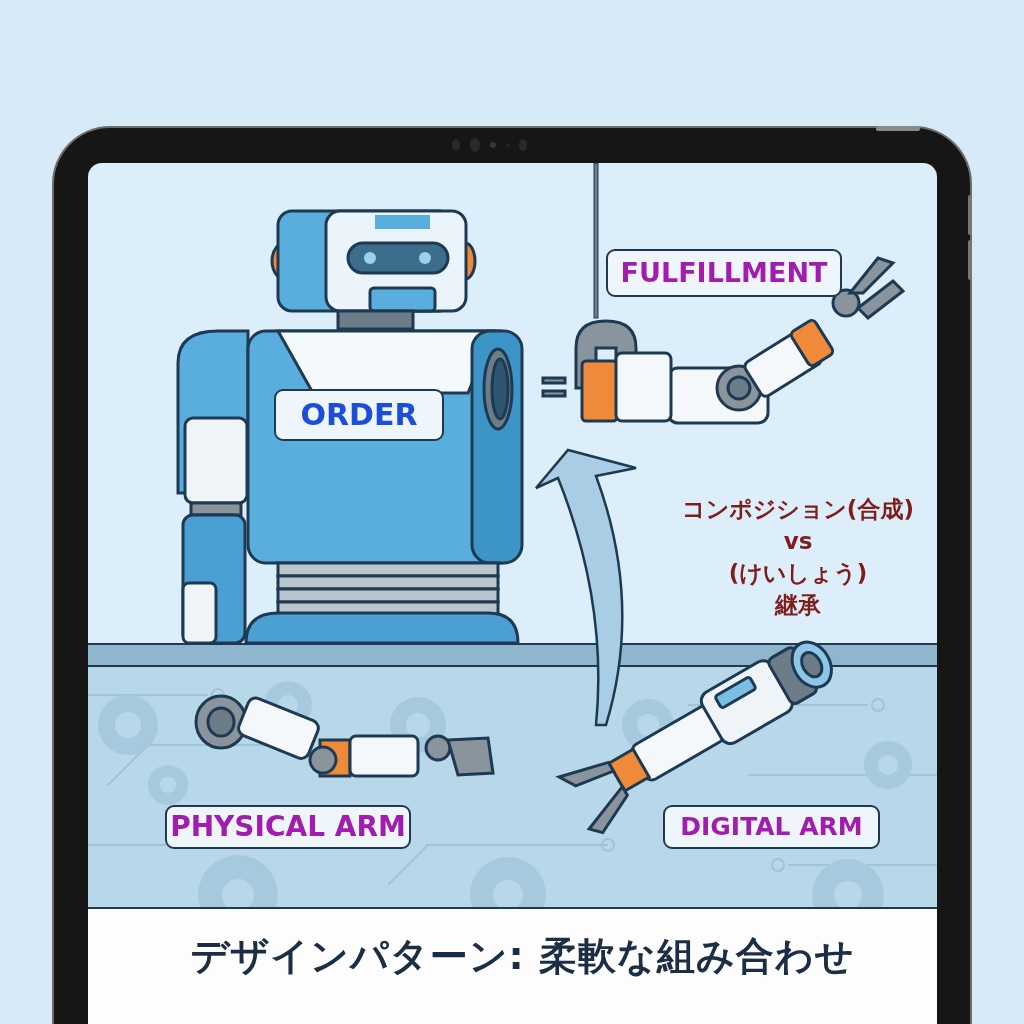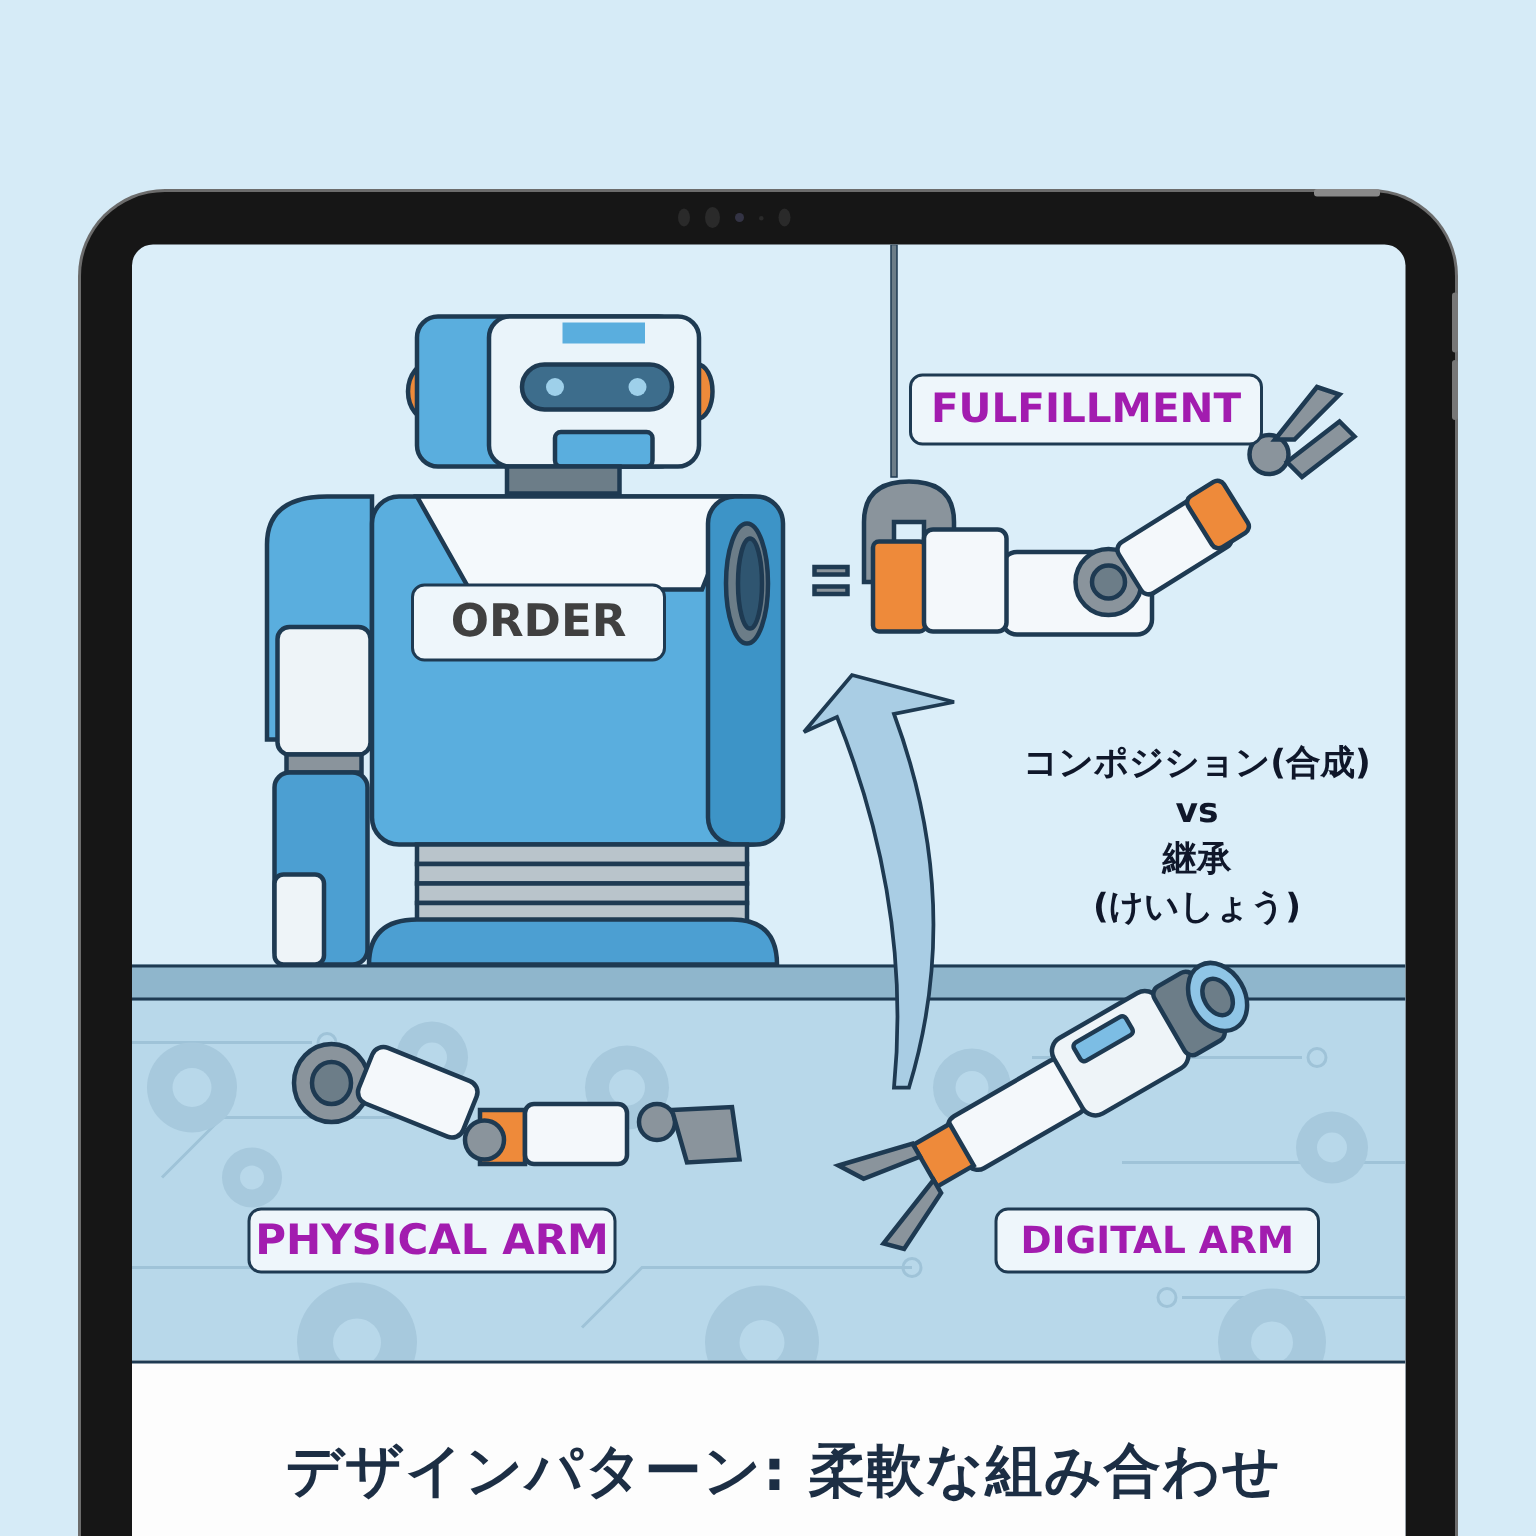--- a/index.html
+++ b/index.html
@@ -6,23 +6,23 @@
   body{width:1024px;height:1024px;background:#d6ebf7;overflow:hidden;position:relative;font-family:"DejaVu Sans","Liberation Sans",sans-serif;}
   .tablet{position:absolute;left:54px;top:128px;width:916px;height:960px;background:#161616;border-radius:56px;box-shadow:0 0 0 2px #6c6c6c;}
   .btn-top{position:absolute;left:876px;top:126px;width:44px;height:5px;background:#8a8a8a;border-radius:2px;}
   .btn-side{position:absolute;left:968px;width:4px;background:#777;border-radius:2px;}
   .cams{position:absolute;top:138px;left:452px;display:flex;gap:10px;align-items:center;}
   .cam{width:8px;height:12px;border-radius:50%;background:#2a2a2a;}
   .screen{position:absolute;left:88px;top:163px;width:849px;height:900px;border-radius:14px 14px 0 0;background:#dbeef9;overflow:hidden;}
   .shelf{position:absolute;left:0;top:480px;width:849px;height:20px;background:#8fb6cc;border-top:2px solid #1e3a52;border-bottom:2px solid #1e3a52;}
   .ground{position:absolute;left:0;top:502px;width:849px;height:242px;background:#b8d8ea;}
   .caption-panel{position:absolute;left:0;top:744px;width:849px;height:160px;background:#fdfdfd;border-top:2px solid #1e3a52;}
-  .caption{position:absolute;left:0;right:0;top:46px;text-align:center;font-size:38px;font-weight:bold;color:#1c2e44;letter-spacing:1px;margin-left:20px;}
+  .caption{position:absolute;left:0;right:0;top:22px;text-align:center;font-size:38px;font-weight:bold;color:#1c2e44;letter-spacing:1px;margin-left:20px;}
   .label{position:absolute;background:#eef6fb;border:2.5px solid #1e3a52;border-radius:9px;font-weight:bold;color:#a21caf;text-align:center;}
-  .side-text{position:absolute;left:570px;top:330px;width:280px;text-align:center;font-weight:bold;color:#0f172a;font-size:23px;line-height:32px;}
+  .side-text{position:absolute;left:570px;top:330px;width:280px;text-align:center;font-weight:bold;color:#7f1d1d;font-size:23px;line-height:32px;}
   svg{position:absolute;left:0;top:0;}
 </style>
 </head>
 <body>
 
 <div class="tablet"></div>
 <div class="btn-top"></div>
 <div class="btn-side" style="top:195px;height:40px"></div>
 <div class="btn-side" style="top:240px;height:40px"></div>
 <div class="cams">
@@ -141,27 +141,27 @@
         <rect x="645" y="558" width="40" height="14" rx="3" fill="#7cbde4"></rect>
         <rect x="708" y="553" width="30" height="52" rx="6" fill="#6c7d88"></rect>
         <ellipse cx="745" cy="579" rx="18" ry="24" fill="#8fc5e6"></ellipse>
         <ellipse cx="745" cy="579" rx="9" ry="13" fill="#6c7d88"></ellipse>
         <rect x="520" y="563" width="28" height="32" fill="#ee8a3a"></rect>
         <path d="M470 550 L520 562 L520 572 L480 566 Z M470 610 L520 590 L520 600 L480 620 Z" fill="#8a949c"></path>
       </g>
     </g>
   </svg>
 
-  <div class="label" style="left:186px;top:226px;width:166px;height:48px;line-height:48px;font-size:30px;color:#404040;">ORDER</div>
+  <div class="label" style="left:186px;top:226px;width:166px;height:48px;line-height:48px;font-size:30px;color:#1d4ed8;">ORDER</div>
   <div class="label" style="left:518px;top:86px;width:232px;height:44px;line-height:44px;font-size:27px;">FULFILLMENT</div>
   <div class="side-text">
     <div>コンポジション(合成)</div>
     <div>vs</div>
+    <div>(けいしょう)</div>
     <div>継承</div>
-    <div>(けいしょう)</div>
   </div>
   <div class="label" style="left:77px;top:642px;width:242px;height:40px;line-height:40px;font-size:28px;">PHYSICAL ARM</div>
   <div class="label" style="left:575px;top:642px;width:213px;height:40px;line-height:40px;font-size:25px;">DIGITAL ARM</div>
 
   <div class="caption-panel">
     <div class="caption">デザインパターン: 柔軟な組み合わせ</div>
   </div>
 </div>
 
 </body></html>

